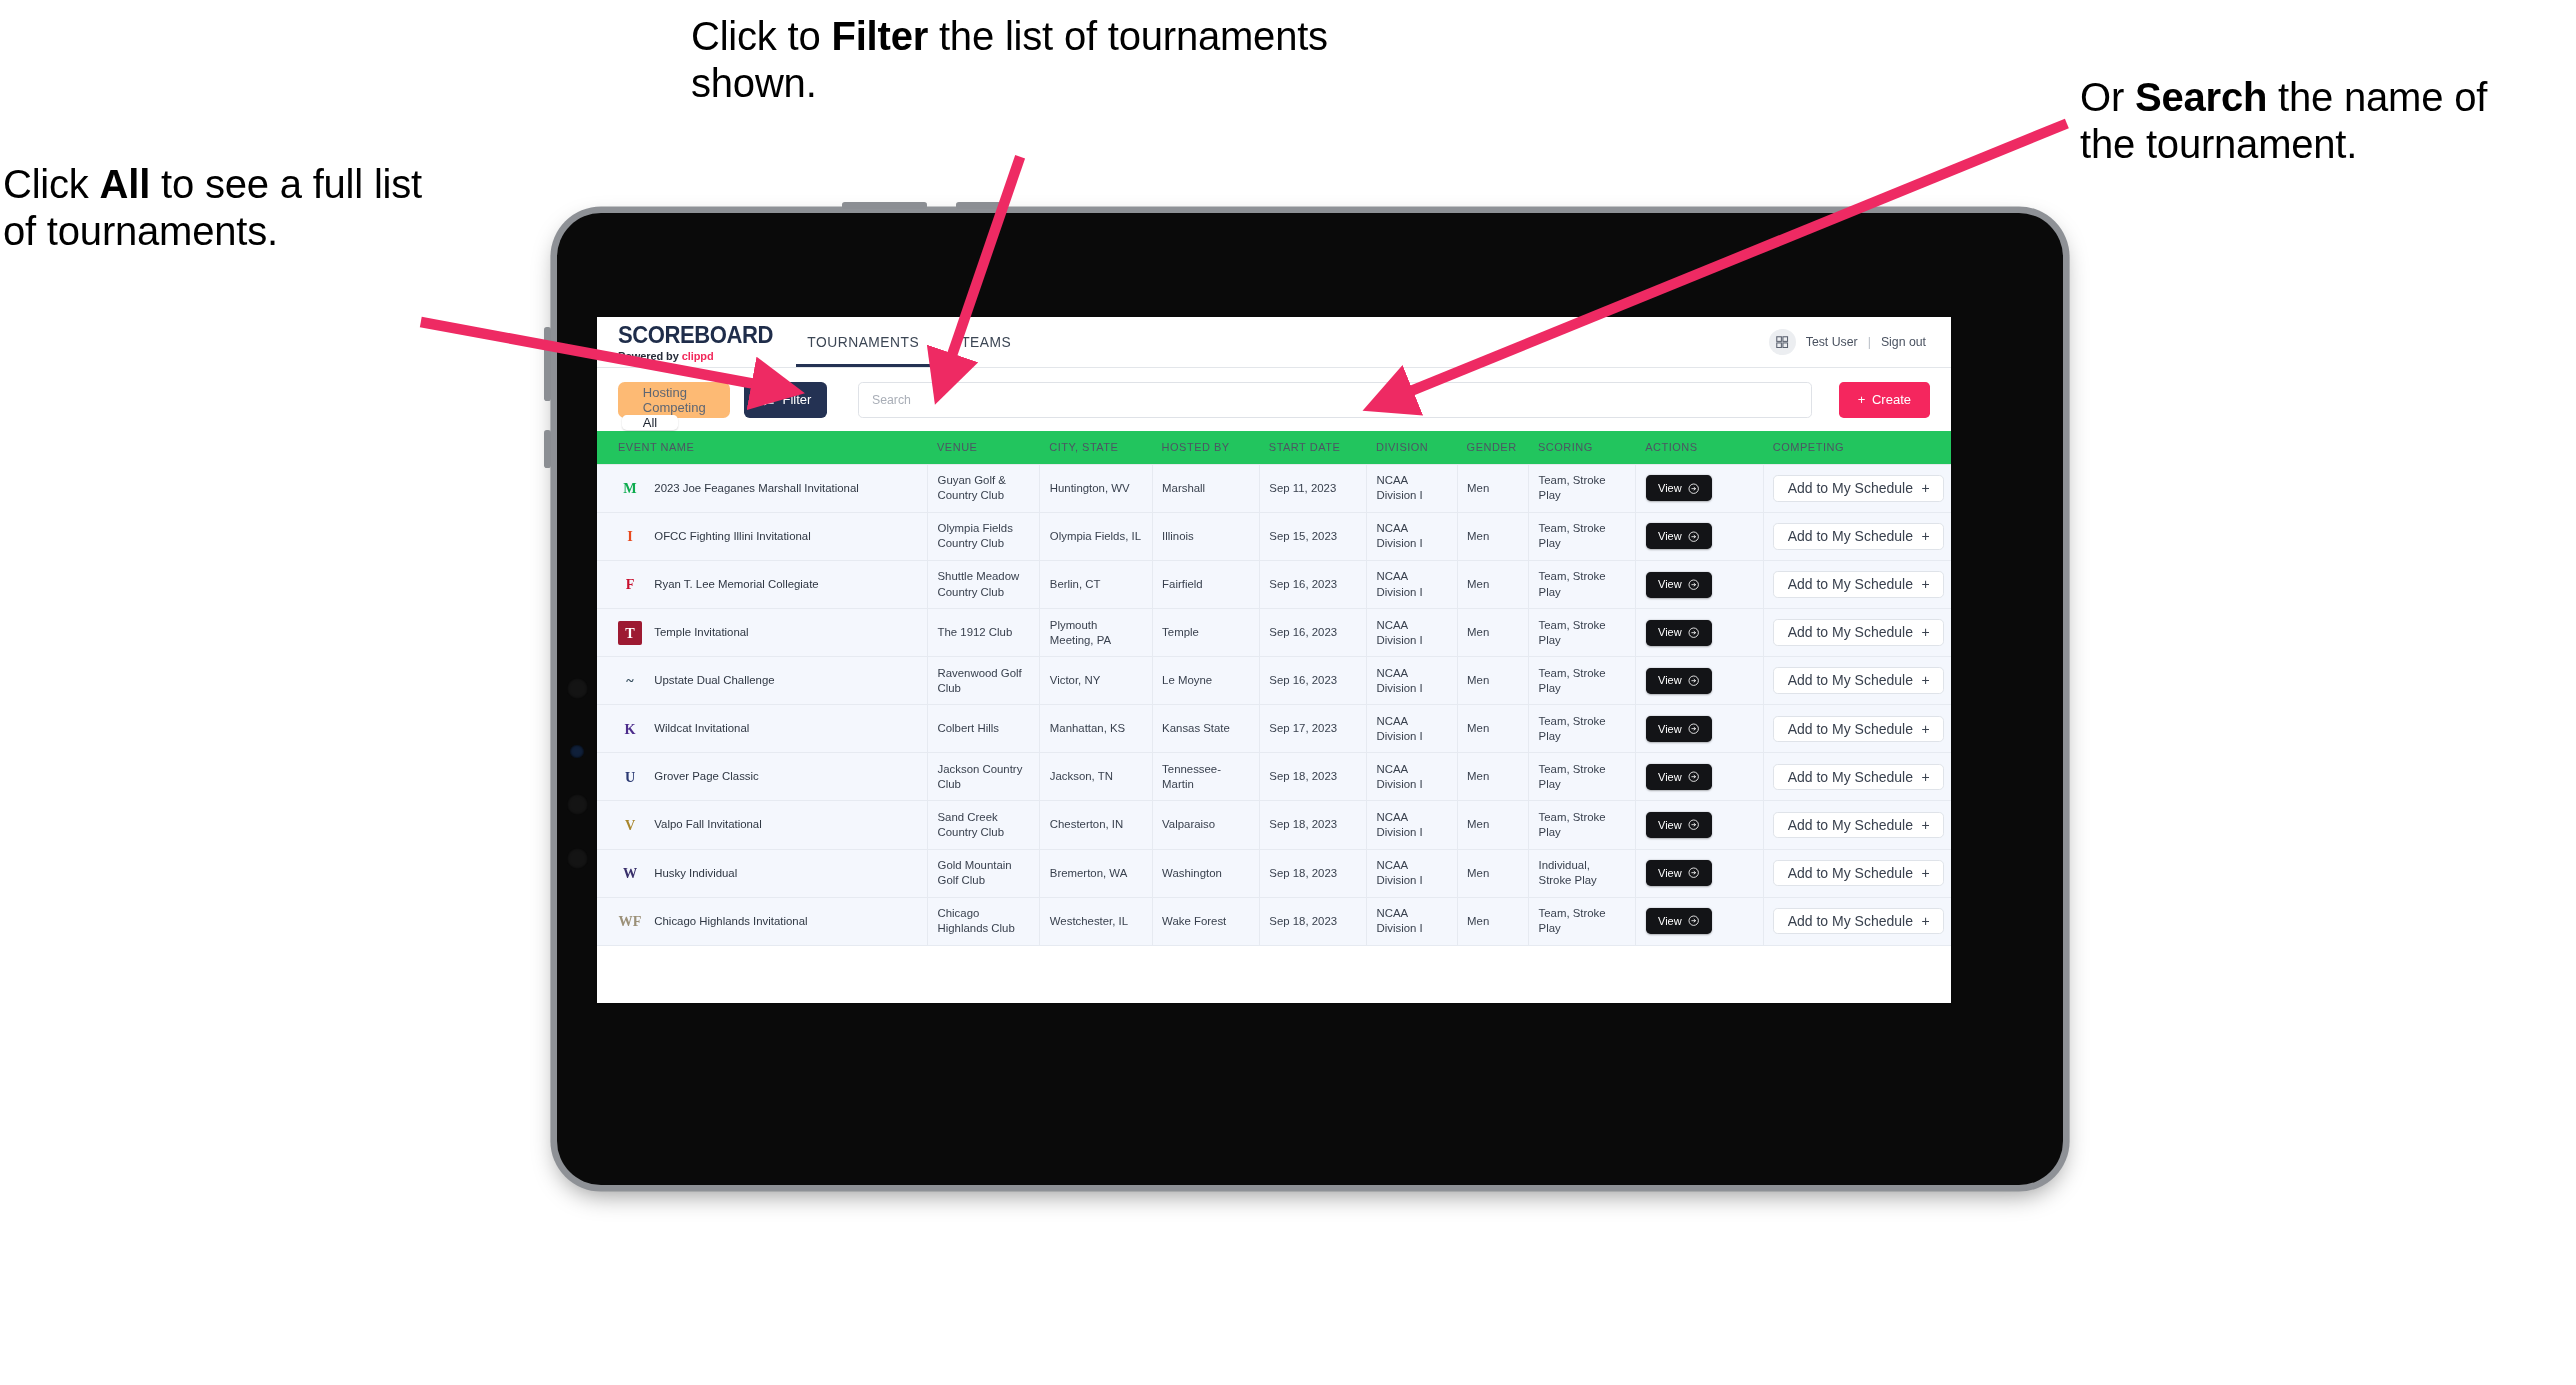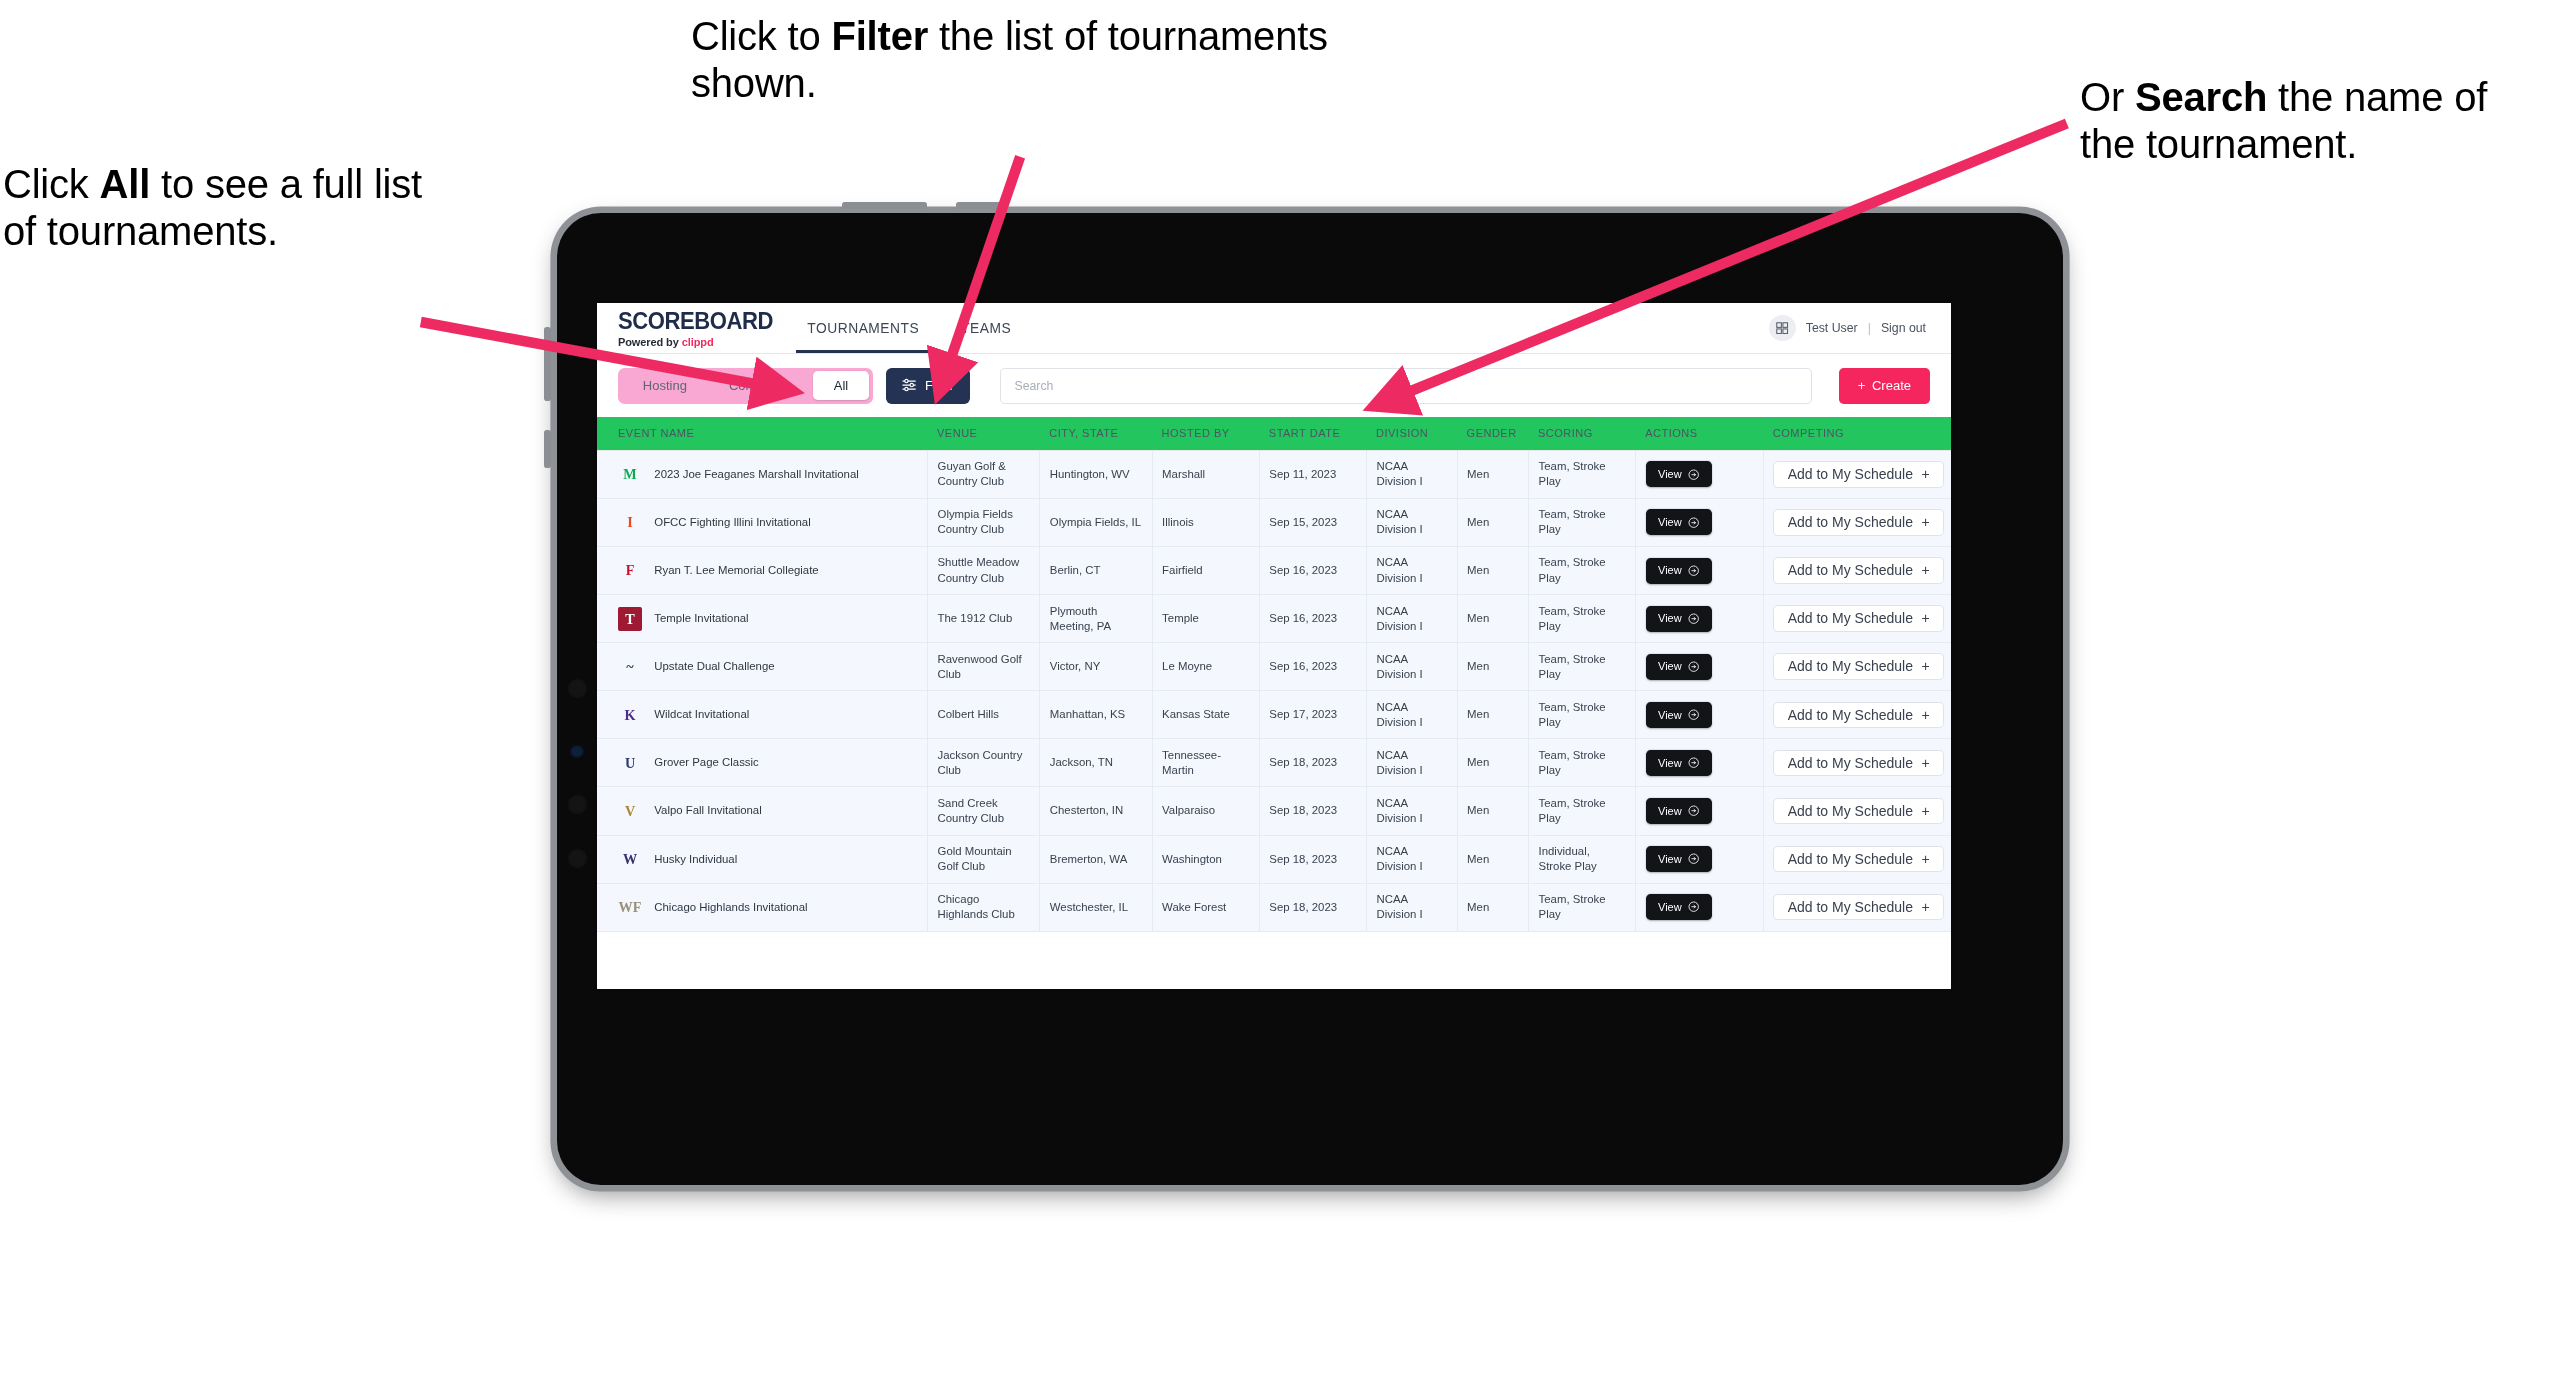--- a/index.html
+++ b/index.html
@@ -47,21 +47,21 @@
   .cam { position:absolute; background:#141414; border-radius:50%;
          box-shadow:inset 0 0 2.8px #000; }
   #cam1 { left:9.5px; top:465px; width:21px; height:21px; }
   #cam2 { left:13.3px; top:532px; width:13.3px; height:13.3px; background:#10203a; }
   #cam3 { left:9.5px; top:581px; width:21px; height:21px; }
   #cam4 { left:9.5px; top:635px; width:21px; height:21px; }
 
   
   #screen {
     position:absolute;
-    left:40px; top:90px;
+    left:40px; top:104px;
     width:1354px; height:686px;
     background:#ffffff;
     overflow:hidden;
     box-shadow:0 0.9px 2.8px rgba(0,0,0,.25);
   }
 
   
   #appbar {
     height:51px; display:flex; align-items:stretch;
     background:#fff; border-bottom:0.9px solid #e3e6ea;
@@ -104,22 +104,22 @@
   #avatar svg { width:12.3px; height:12.3px; }
   .user-sep { color:#b9bec6; }
   #signout { color:#4a5260; }
 
   
   #toolbar {
     height:63px; display:flex; align-items:center;
     padding:0 21px; gap:13.3px; background:#fff;
   }
   #segment {
-    display:flex; background:#f9a8d4; border-radius:6.6px; padding:3.8px;
-    height:36px; align-items:flex-start;
+    display:flex; background:#fdba74; border-radius:6.6px; padding:3.8px;
+    height:36px; align-items:flex-start;flex-direction:column;
   }
   .seg {
     padding:0 21px; height:28.5px; display:flex; align-items:center;
     font-size:13px; color:#5e6673; border-radius:4.7px;
   }
   .seg.active {
     background:#fff; color:#1d2430; font-weight:500;
     box-shadow:0 0.9px 1.9px rgba(0,0,0,.16);
   }
   #filter-btn {

